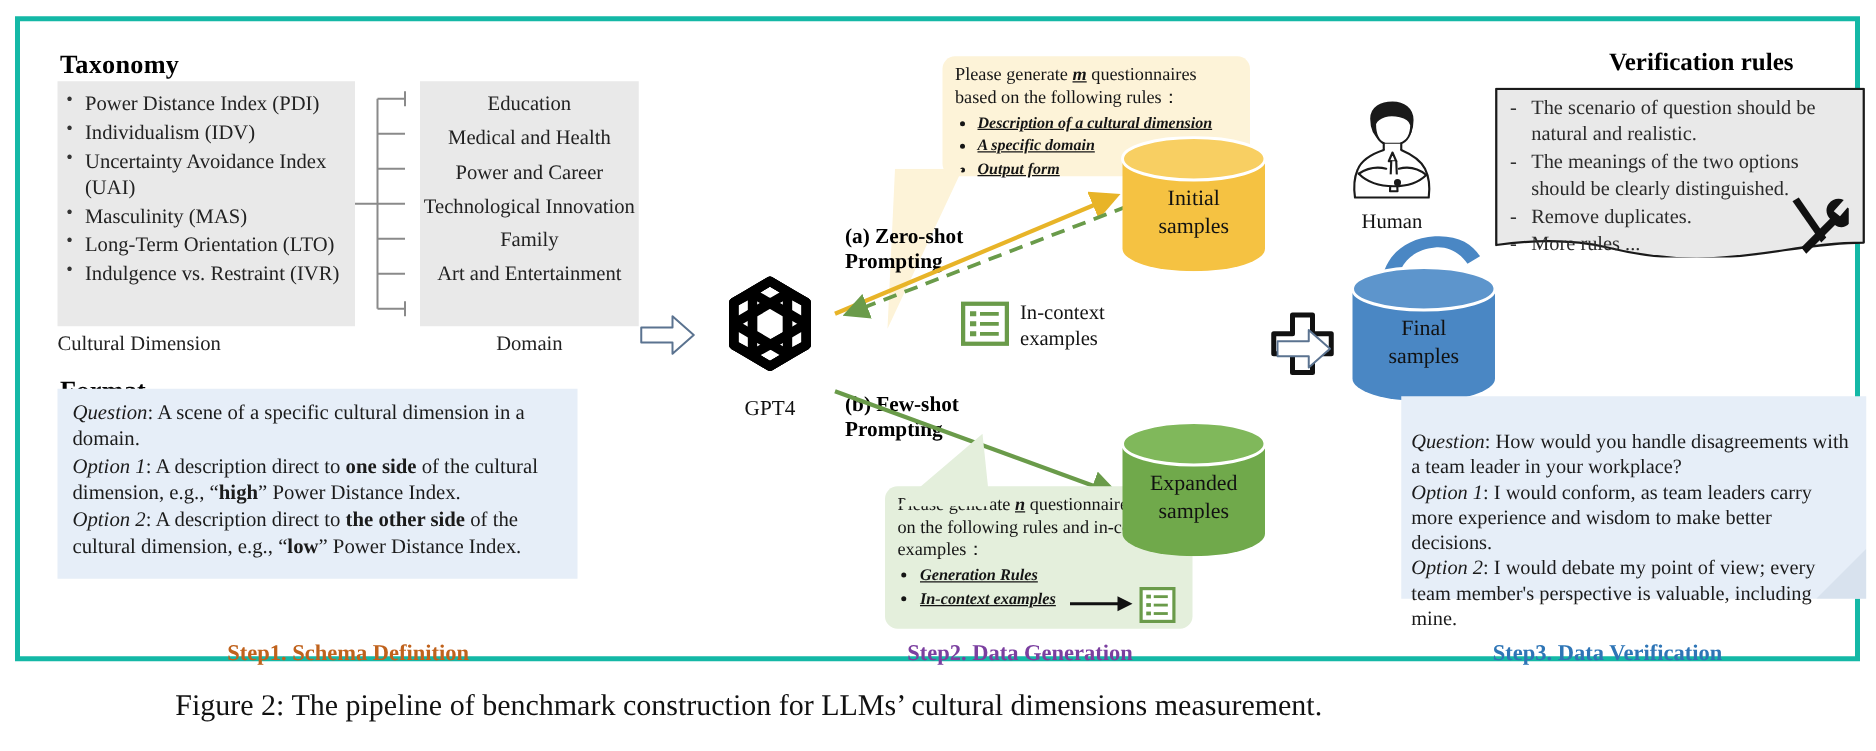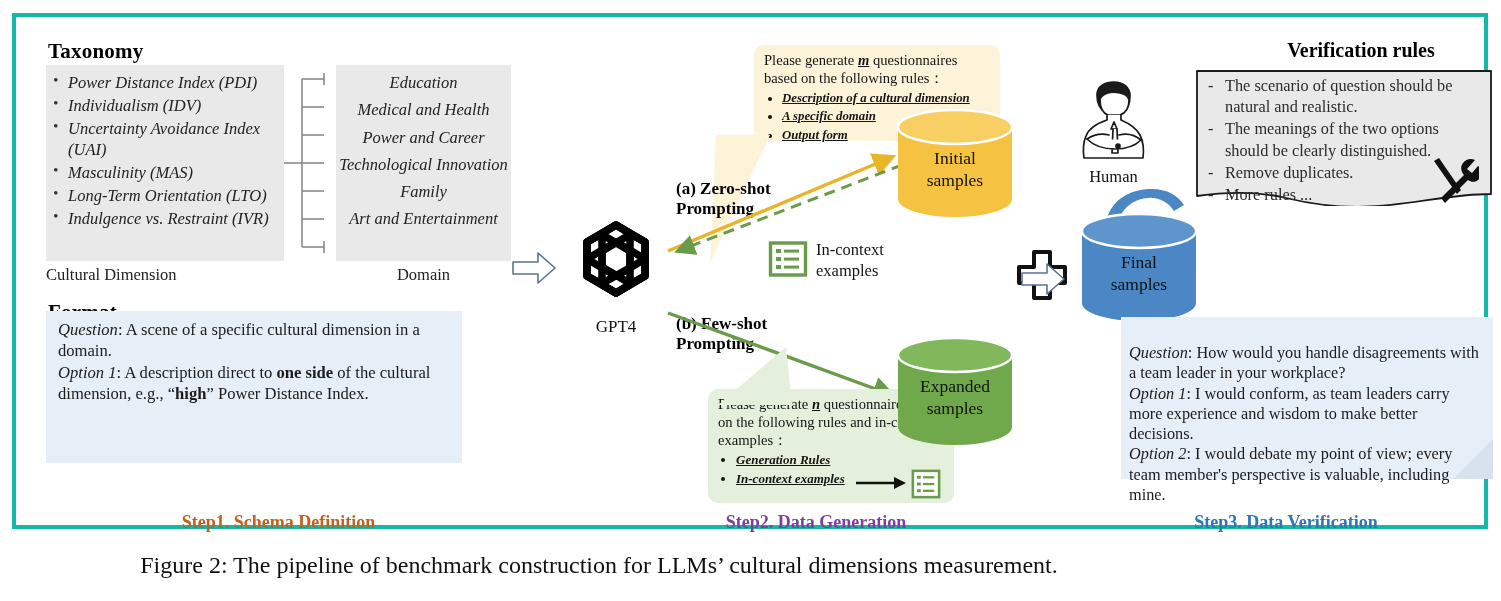--- a/index.html
+++ b/index.html
@@ -17,21 +17,21 @@
     background:#fff;
     box-sizing:border-box;
   }
   .abs{position:absolute;}
 
   
   .h-title{font-weight:bold;font-size:21px;letter-spacing:0.2px;}
   #taxonomy-title{left:32px;top:22px;}
   #format-title{left:32px;top:283px;}
 
-  .gray-box{background:#e9e9e9;box-sizing:border-box;font-style:italic;}
+  .gray-box{background:#e9e9e9;box-sizing:border-box;}
   #cultural-dimension-box{left:30px;top:48px;width:238px;height:196px;}
   #cultural-dimension-box ul{margin:0;padding:7px 4px 0 20px;list-style:none;}
   #cultural-dimension-box li{
     font-size:16.5px;line-height:1.32;color:#222;position:relative;padding-left:2px;margin-bottom:1px;
   }
   #cultural-dimension-box li:before{
     content:"\2022";position:absolute;left:-13px;top:-1px;font-size:15px;color:#333;
   }
   #cultural-dimension-label{left:30px;top:248px;width:238px;text-align:left;font-size:16.5px;color:#222;}
 
@@ -161,20 +161,21 @@
       <li>Family</li>
       <li>Art and Entertainment</li>
     </ul>
   </div>
   <div class="abs" id="domain-label">Domain</div>
 
   <div class="abs h-title" id="format-title">Format</div>
   <div class="abs blue-box" id="format-box">
     <p><span class="ital">Question</span><span>:  A scene of a specific cultural dimension in a domain.</span></p>
     <p><span class="ital">Option 1</span><span>:  A description direct to </span><span class="bld">one side</span><span> of the cultural dimension,  e.g., “</span><span class="bld">high</span><span>”  Power Distance Index.</span></p>
+    <p><span class="ital">Option 2</span><span>:  A description direct to </span><span class="bld">the other side</span><span> of the cultural dimension,  e.g., “</span><span class="bld">low</span><span>”  Power Distance Index.</span></p>
   </div>
   <div class="abs step-label" id="step1-label">Step1. Schema Definition</div>
 
   <svg class="abs" id="arrow-to-gpt4" viewBox="0 0 44 34">
     <path d="M1,11 H26 V2 L43,17 L26,32 V23 H1 Z" fill="#ffffff" stroke="#5b7390" stroke-width="1.6" stroke-linejoin="round"></path>
   </svg>
 
   <svg class="abs" id="gpt4-logo" viewBox="0 0 100 100">
     <g fill="none" stroke="#000000" stroke-width="7.5" stroke-linejoin="round" stroke-linecap="round">
       <path d="M50 10 L79 27 L79 44 L50 27 L21 44 L21 27 Z"></path>

